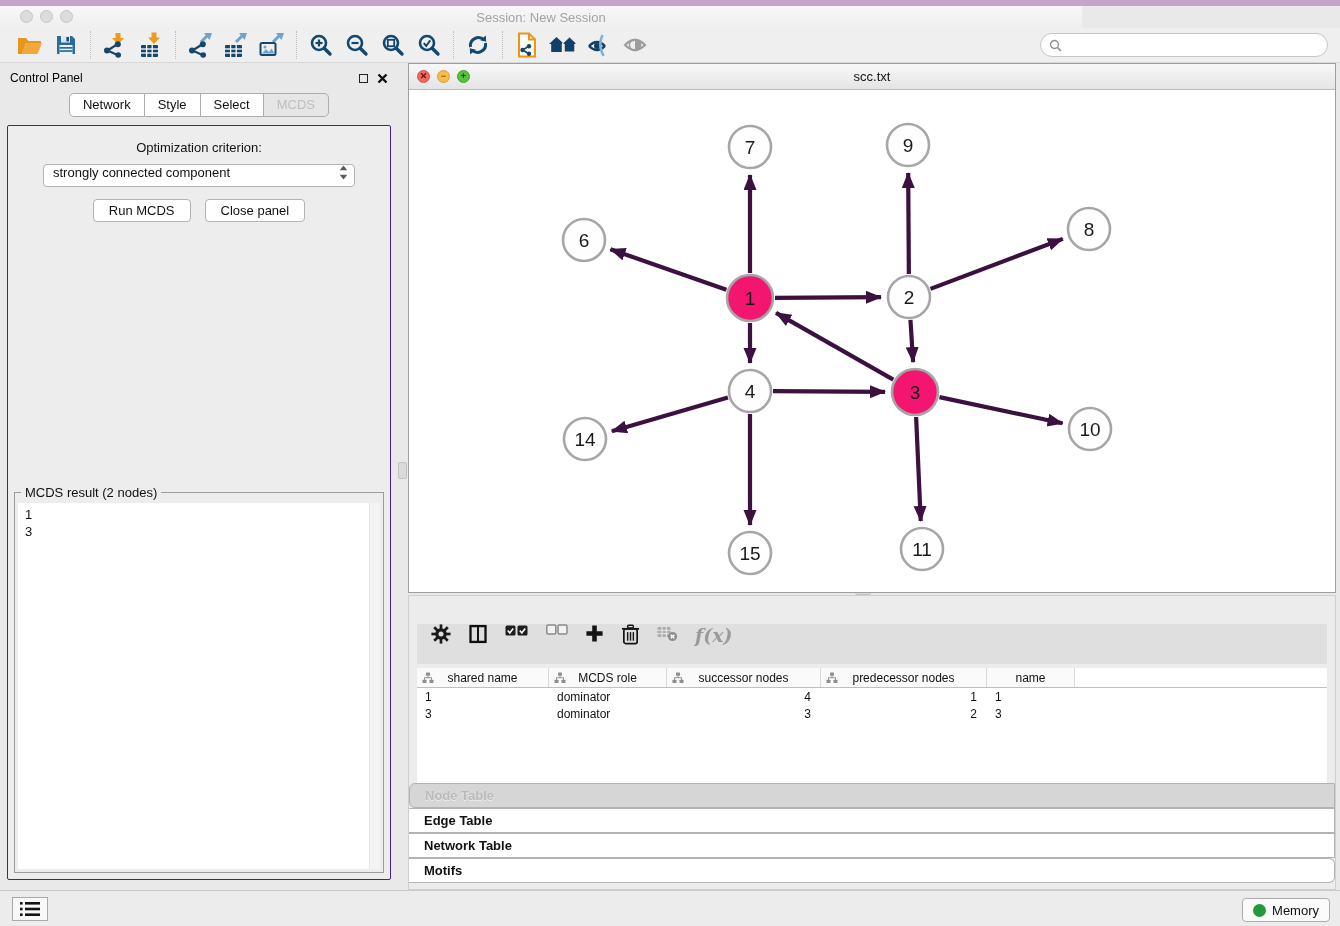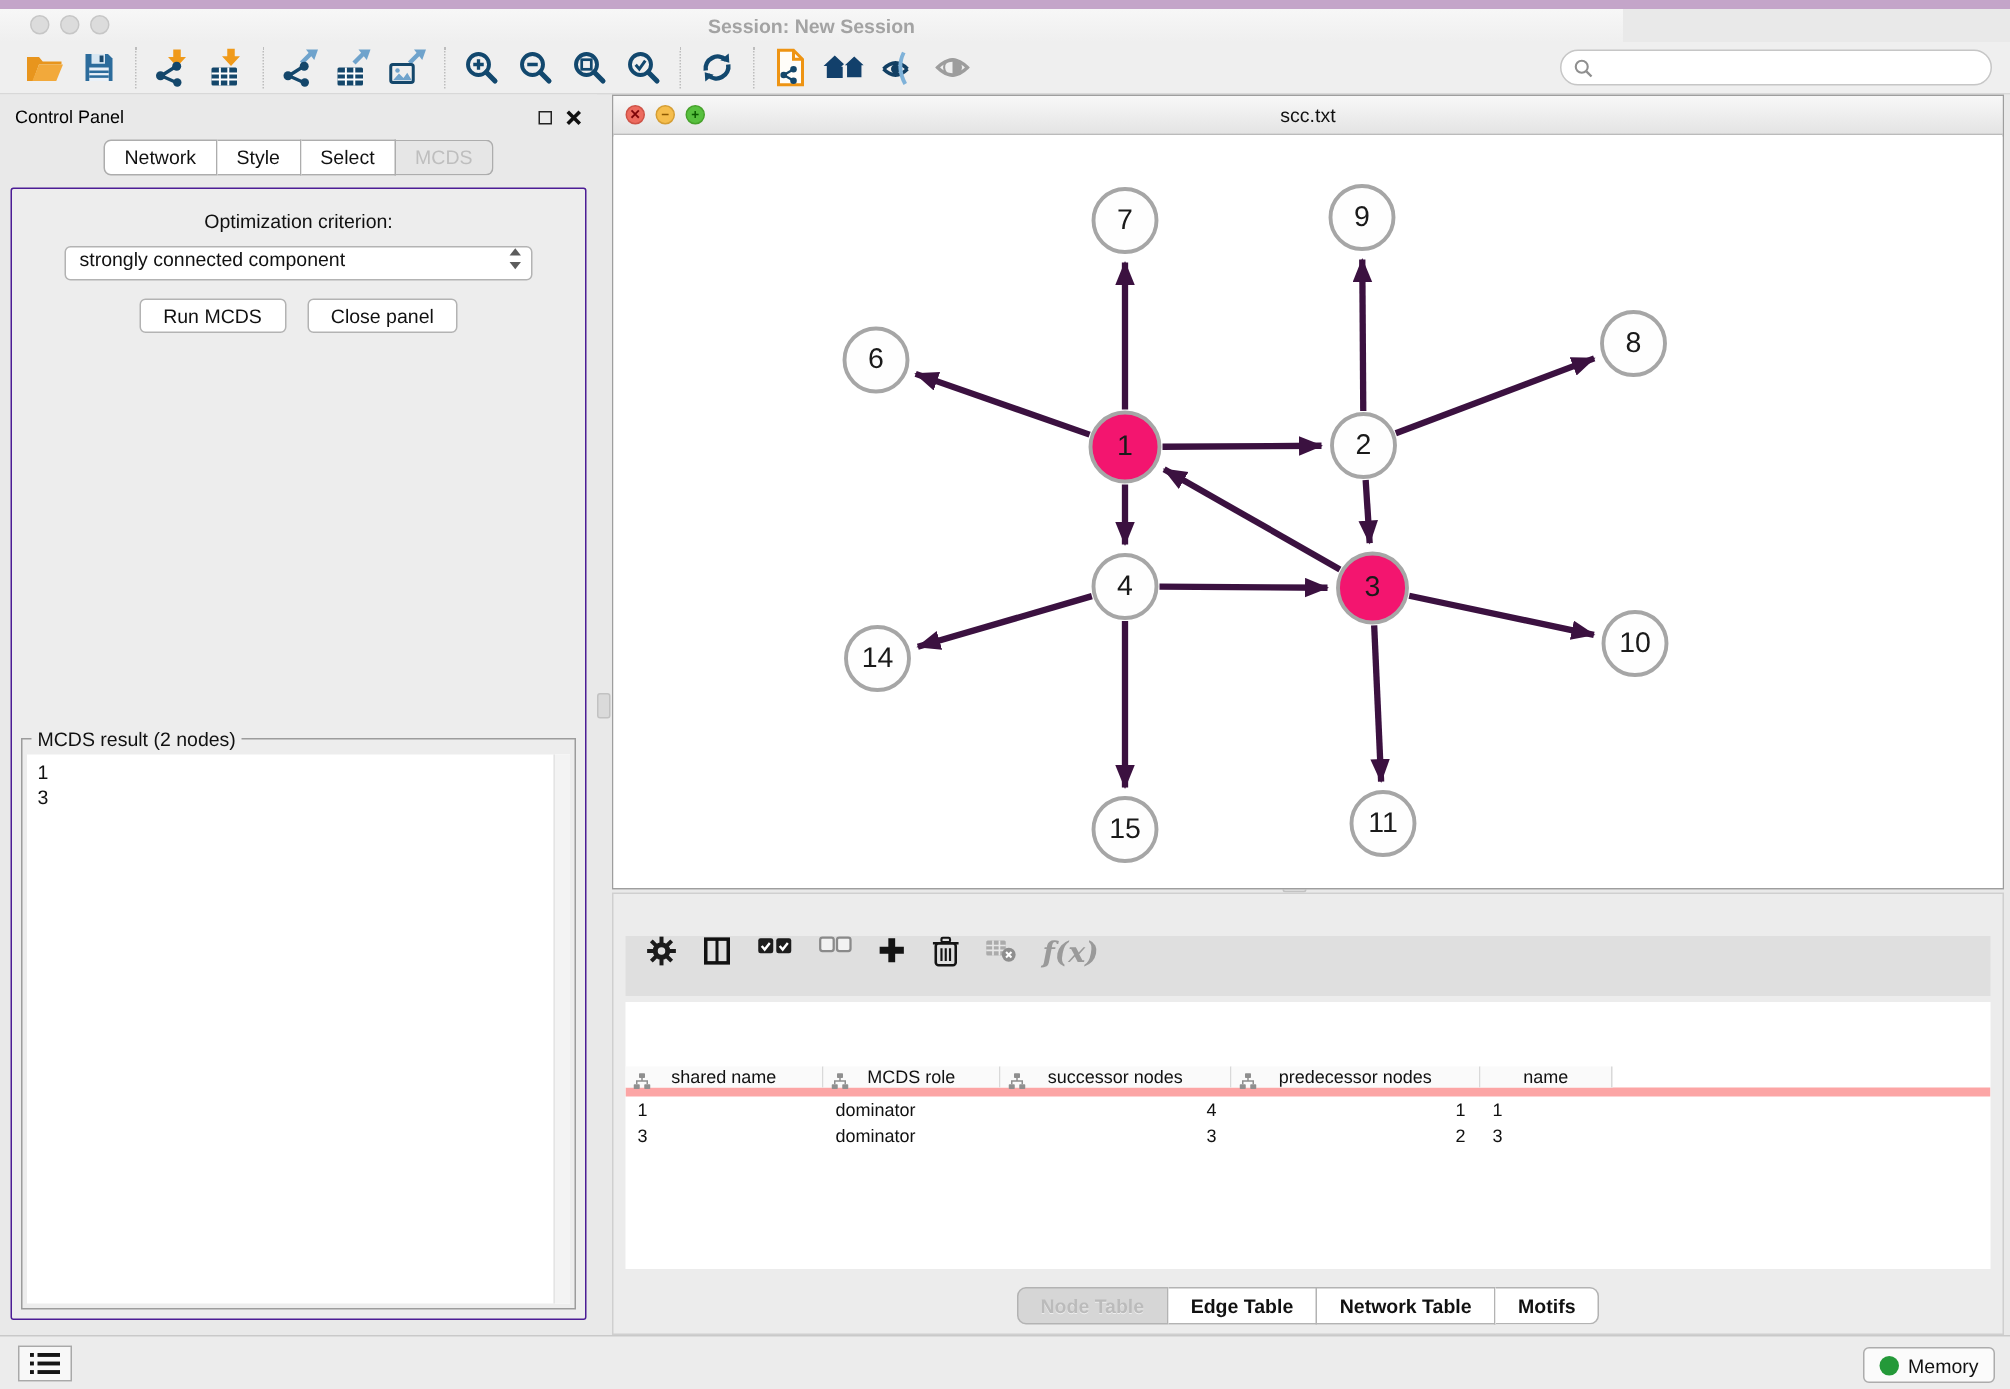--- a/index.html
+++ b/index.html
@@ -4,21 +4,21 @@
 <style>
   * { margin:0; padding:0; box-sizing:border-box; }
   html,body { background:#888; }
   .app {
     position:relative; width:1340px; height:926px; overflow:hidden;
     background:#E9E9E9; font-family:"Liberation Sans", sans-serif; color:#111;
   }
   
   .purple-strip { position:absolute; left:0; top:0; width:1340px; height:6px; background:#C4A5C9; }
   .titlebar { position:absolute; left:0; top:6px; width:1082px; height:22px;
-    background:linear-gradient(#F7F7F7,#EFEFEF); display:flex; align-items:center; justify-content:center;font-weight:bold; }
+    background:linear-gradient(#F7F7F7,#EFEFEF); display:flex; align-items:center; justify-content:center; }
   .titlebar .title { font-size:13px; color:#A3A3A3; }
   .lights { position:absolute; left:20px; top:4px; display:flex; gap:7px; }
   .light { width:13px; height:13px; border-radius:50%; background:#DCDCDC; border:1px solid #C6C6C6; }
   
   .toolbar { position:absolute; left:0; top:28px; width:1340px; height:35px;
     background:#EFEFEF; border-bottom:1px solid #D8D8D8; display:flex; align-items:center; padding:0 12px; }
   .tb-btn { width:36px; height:30px; display:flex; align-items:center; justify-content:center; cursor:default; }
   .tb-div { width:1px; height:28px; border-left:1px dotted #BDBDBD; margin:0 6px; }
   .searchbox { margin-left:auto; width:288px; height:24px; background:#fff; border:1px solid #C6C6C6;
     border-radius:13px; display:flex; align-items:center; padding:0 8px; }
@@ -66,29 +66,29 @@
   .h-split-handle { position:absolute; left:855px; top:589px; width:16px; height:6px; background:#DADADA;
     border:1px solid #C2C2C2; border-radius:2px; }
   
   .table-panel { position:absolute; left:408px; top:595px; width:928px; height:295px; background:#ECECEC;
     border:1px solid #CFCFCF; }
   .tp-toolbar { position:absolute; left:8px; right:8px; top:28px; height:40px; background:#DFDFDF;
     display:flex; align-items:flex-start; gap:17px; padding-left:14px;font-weight:bold; }
   .tp-ico { display:flex; align-items:center; justify-content:center; }
   .fx-label { font-family:"DejaVu Serif", serif; font-style:italic; color:#9A9A9A; font-size:19px; }
   .tp-table { position:absolute; left:8px; right:8px; top:72px; height:178px; background:#fff; overflow:hidden; }
-  .tbl-header { display:flex; height:20px; border-bottom:6px solid #fca5a5;margin-top:43px; }
+  .tbl-header { display:flex; height:20px; border-bottom:1px solid #fca5a5; }
   .th-cell { position:relative; background:#FAFAFA; border-right:1px solid #D9D9D9; font-size:12px;
     display:flex; align-items:center; justify-content:center; }
   .th-cell .th-ico { position:absolute; left:5px; top:4px; }
   .tbl-row { display:flex; height:16px; align-items:center; font-size:12px; margin-top:1px; }
   .td { overflow:hidden; white-space:nowrap; }
   .w1{width:132px;} .w2{width:118px;} .w3{width:154px;} .w4{width:166px;} .w5{width:88px;justify-content:center;}
   .al{text-align:left; padding-left:8px;} .ar{text-align:right; padding-right:10px;}
-  .tp-tabs { position:absolute; left:0; right:0; bottom:6px; display:flex; justify-content:center; }
+  .tp-tabs { position:absolute; left:0; right:0; bottom:6px; display:flex; justify-content:center;flex-direction:column; }
   .tp-tab { font-size:13px; font-weight:bold; padding:4px 15px; background:#fff; border:1px solid #B3B3B3;
     border-left:none; color:#111; }
   .tp-tab:first-child { border-left:1px solid #B3B3B3; border-radius:6px 0 0 6px; }
   .tp-tab:last-child { border-radius:0 6px 6px 0; }
   .tp-tab.active { background:#D6D6D6; color:#BBB; text-shadow:0 1px 0 #eee; }
   
   .statusbar { position:absolute; left:0; top:890px; width:1340px; height:36px; background:#ECECEC;
     border-top:1px solid #C9C9C9; }
   .list-btn { position:absolute; left:12px; top:6px; width:36px; height:24px; background:#F8F8F8;
     border:1px solid #A9A9A9; display:flex; align-items:center; justify-content:center; }

